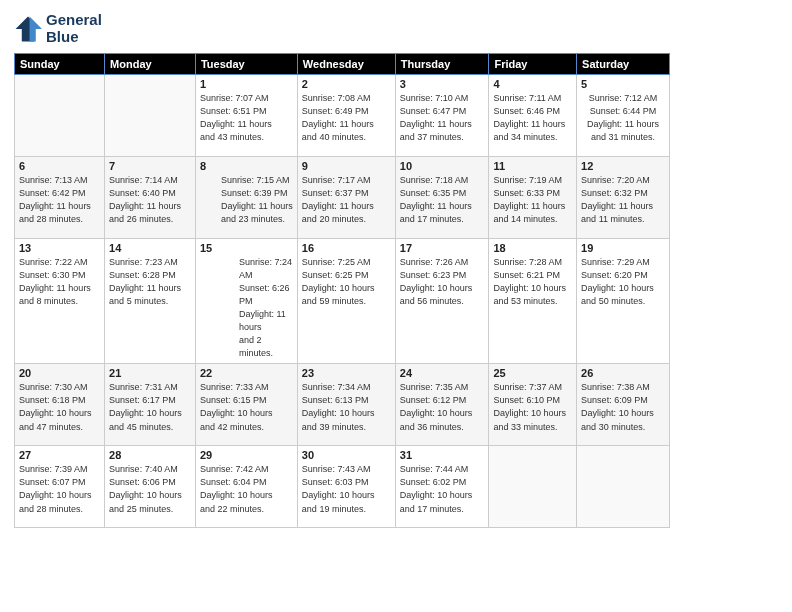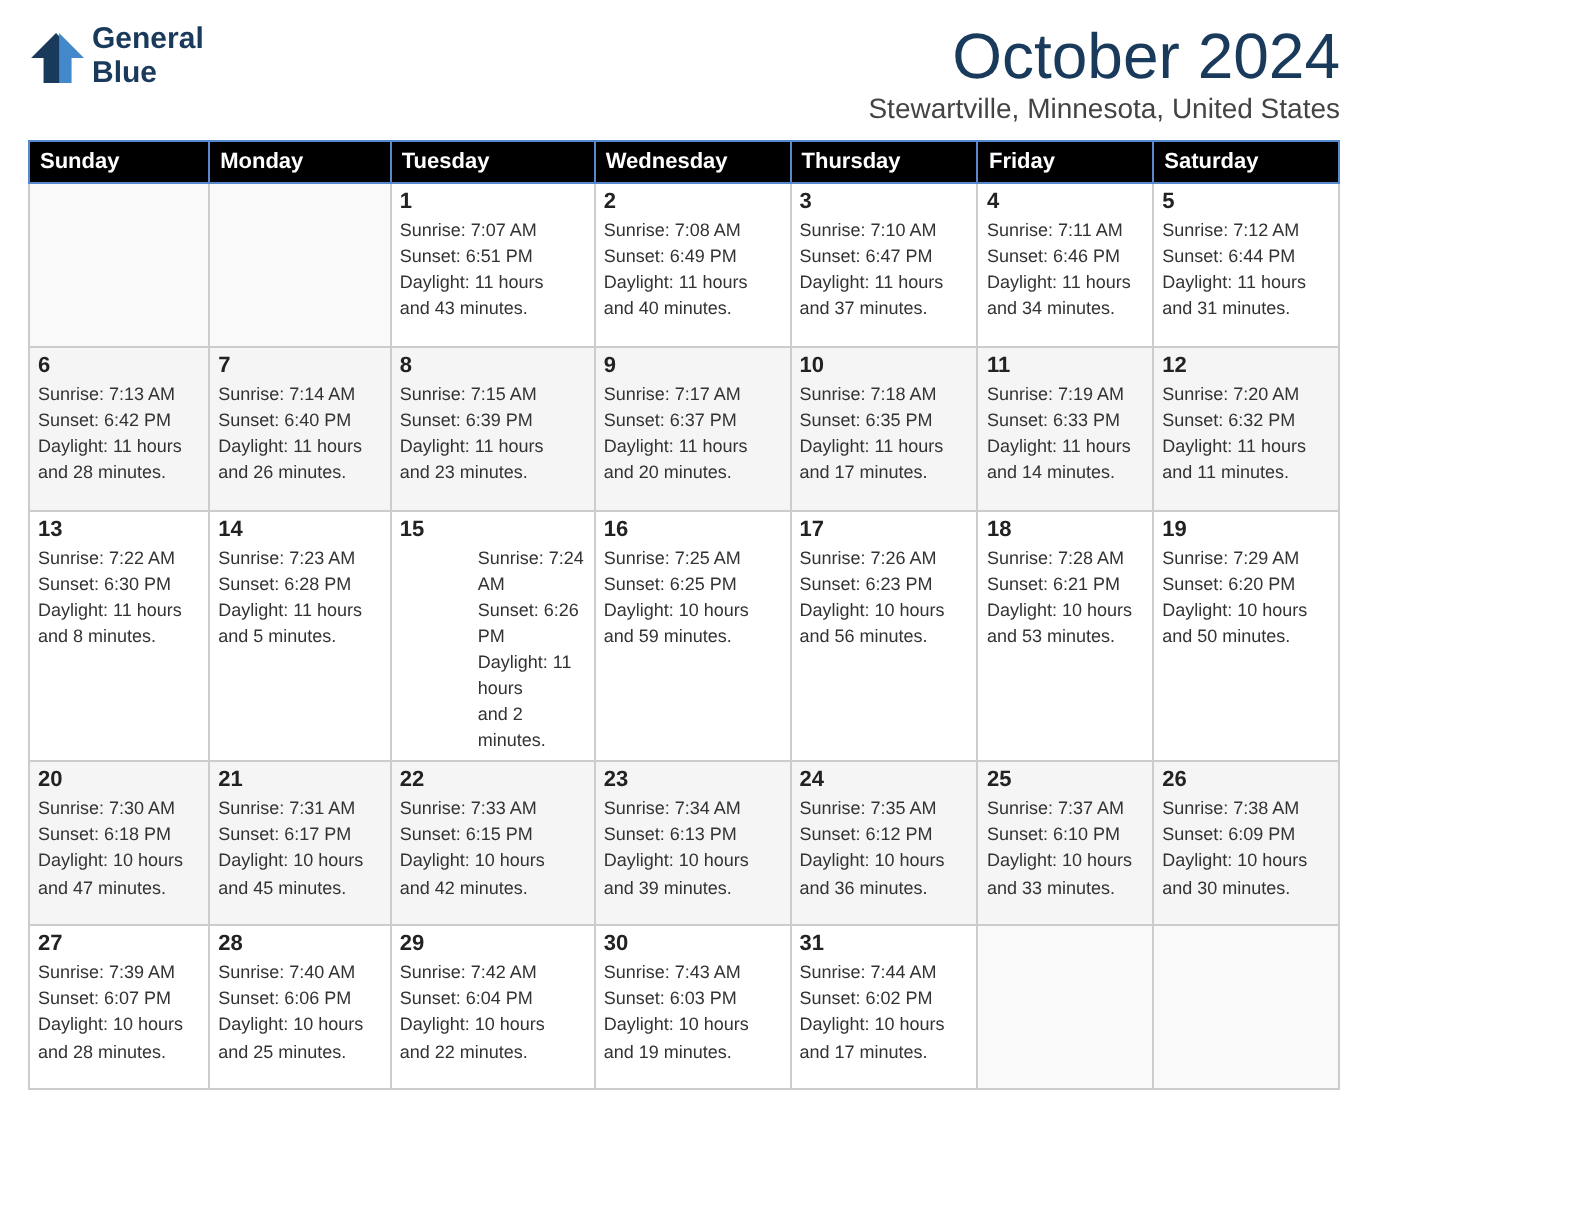--- a/index.html
+++ b/index.html
@@ -103,24 +103,20 @@
       <svg class="logo-icon" viewBox="0 0 36 36">
         <rect x="0" y="0" width="36" height="36" fill="white"></rect>
         <polygon points="18,2 34,18 26,18 26,34 10,34 10,18 2,18" fill="#1a3a5c"></polygon>
         <polygon points="20,2 36,18 28,18 28,34 20,34 20,2" fill="#4488cc"></polygon>
       </svg>
       <div class="logo-text">
         <span>General</span><br>
         <span>Blue</span>
       </div>
     </div>
-    <div class="title-block">
-      <div class="month-title">October 2024</div>
-      <div class="location">Stewartville, Minnesota, United States</div>
-    </div>
   </div>
 
   <table class="calendar">
     <thead>
       <tr>
       <th>Sunday</th>
           <th>Monday</th>
           <th>Tuesday</th>
           <th>Wednesday</th>
           <th>Thursday</th>
@@ -155,21 +151,21 @@
           </td>
           <td>
             <span class="day-num">4</span>
             <div class="day-info" style="white-space: pre-line;">Sunrise: 7:11 AM
 Sunset: 6:46 PM
 Daylight: 11 hours
 and 34 minutes.</div>
           </td>
           <td>
             <span class="day-num">5</span>
-            <div class="day-info" style="white-space: pre-line;">Sunrise: 7:12 AM
+            <div class="day-info" style="white-space: pre-line; text-align: center;">Sunrise: 7:12 AM
 Sunset: 6:44 PM
 Daylight: 11 hours
 and 31 minutes.</div>
           </td>
         </tr>
         <tr>
           <td>
             <span class="day-num">6</span>
             <div class="day-info" style="white-space: pre-line;">Sunrise: 7:13 AM
 Sunset: 6:42 PM
@@ -178,21 +174,21 @@
           </td>
           <td>
             <span class="day-num">7</span>
             <div class="day-info" style="white-space: pre-line;">Sunrise: 7:14 AM
 Sunset: 6:40 PM
 Daylight: 11 hours
 and 26 minutes.</div>
           </td>
           <td>
             <span class="day-num">8</span>
-            <div class="day-info" style="white-space: pre-line;">Sunrise: 7:15 AM
+            <div class="day-info" style="white-space: pre-line; margin-left: 21px;">Sunrise: 7:15 AM
 Sunset: 6:39 PM
 Daylight: 11 hours
 and 23 minutes.</div>
           </td>
           <td>
             <span class="day-num">9</span>
             <div class="day-info" style="white-space: pre-line;">Sunrise: 7:17 AM
 Sunset: 6:37 PM
 Daylight: 11 hours
 and 20 minutes.</div>

